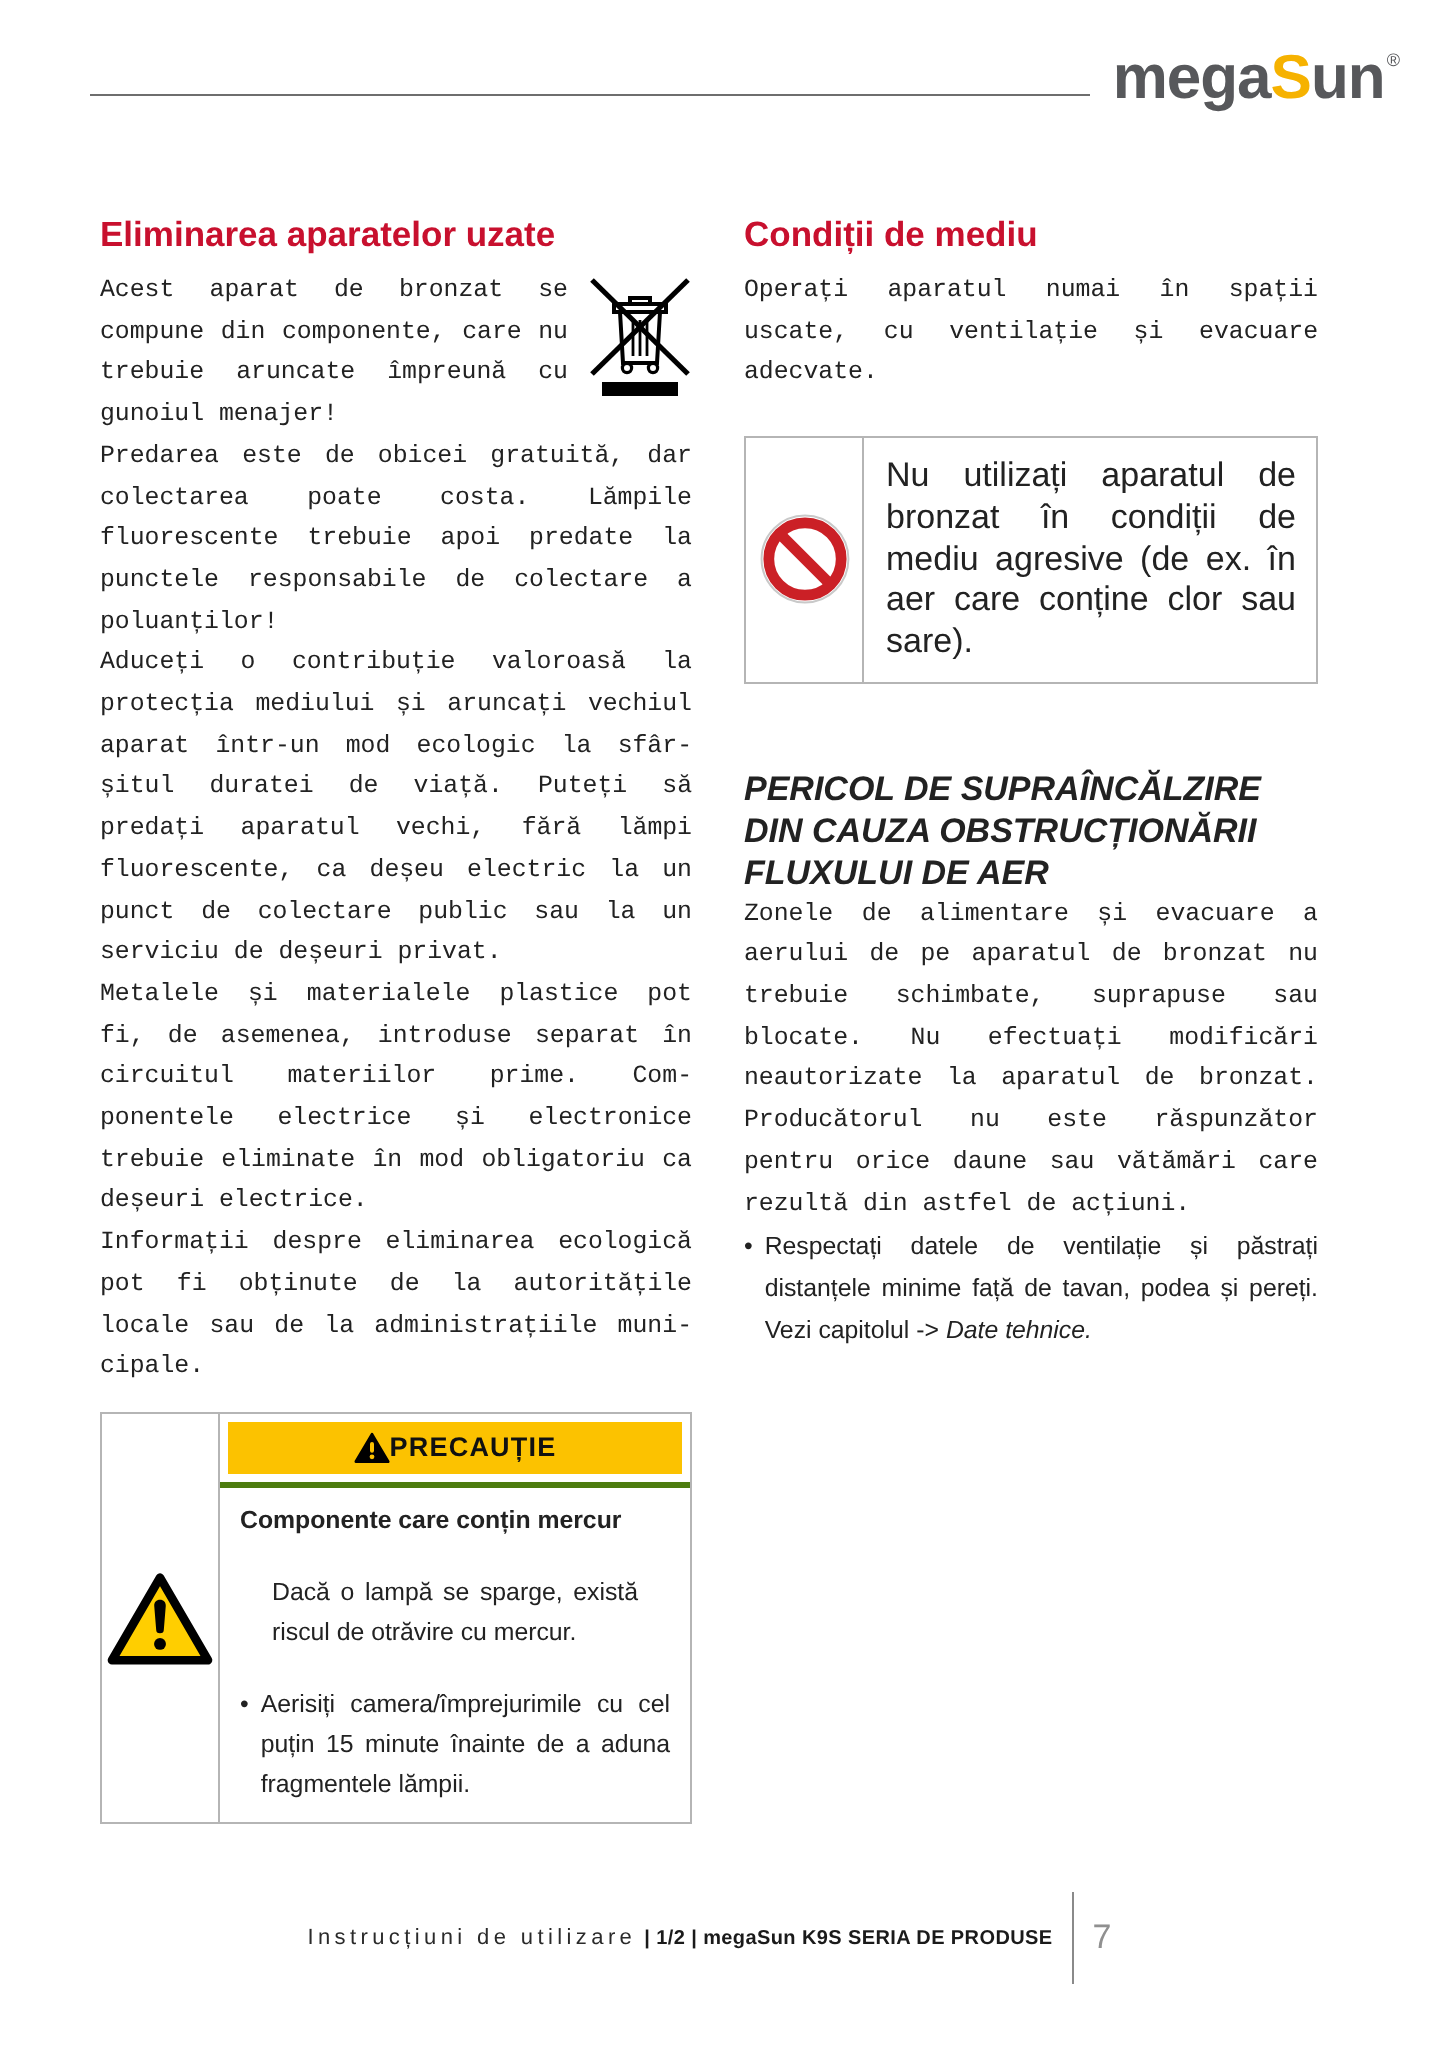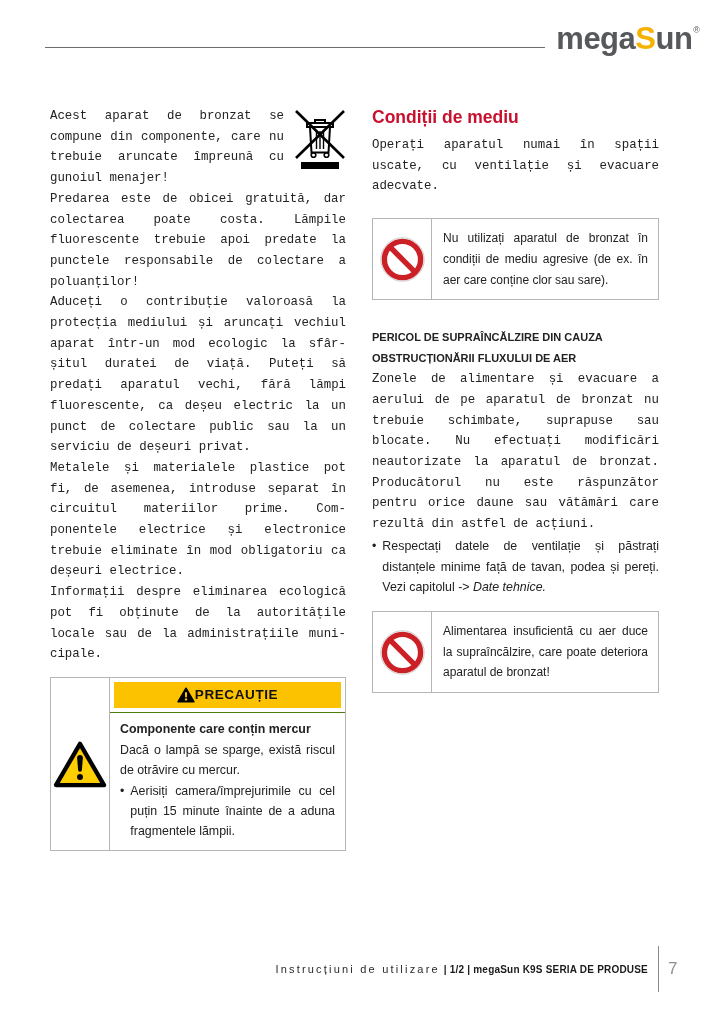--- a/index.html
+++ b/index.html
@@ -27,57 +27,58 @@
 
   
   .warnbox { display:flex; border:1px solid #b5b5b5; background:#fff; }
   .icon-cell { flex:0 0 58px; width:58px; border-right:1px solid #b5b5b5; display:flex; align-items:center; justify-content:center; }
 
   
   .caution-box { margin-top:12px; }
   .caution-content { flex:1; min-width:0; }
   .banner-wrap { padding:4px 4px 4px 4px; }
   .banner { background:#FCC200; height:26px; display:flex; align-items:center; justify-content:center; gap:0; font-size:13.5px; font-weight:600; letter-spacing:0.6px; color:#111; }
-  .caution-body { border-top:1px solid #4d7c0f; padding:6px 10px 9px 10px; font-size:12.4px; line-height:20px; }
+  .caution-body { border-top:3px solid #4d7c0f; padding:6px 10px 9px 10px; font-size:12.4px; line-height:20px; }
   .caution-body .bold-title { font-weight:700; margin:0 0 1px 0; }
-  .caution-body p { margin:0; text-align:justify; hyphens:manual; }
+  .caution-body p { margin:16px; text-align:justify; hyphens:manual; }
 
   .bullet-row { display:flex; gap:6px; margin-top:1px; }
   .bullet-row .dot { flex:0 0 auto; }
   .bullet-row .btext { flex:1; text-align:justify; hyphens:manual; }
 
   
-  .prohibit-text { flex:1; min-width:0; padding:9px 10px 9px 11px; font-size:12px; line-height:20.7px; text-align:justify; hyphens:manual; }
+  .prohibit-text { flex:1; min-width:0; padding:9px 10px 9px 11px; font-size:17px; line-height:20.7px; text-align:justify; hyphens:manual; }
   .box-1 { margin-top:21px; }
   .box-2 { margin-top:13px; }
 
-  .overheat-heading { margin:27px 0 0 0; font-size:11px; font-weight:700; line-height:21px; text-transform:none; }
+  .overheat-heading { margin:42px 0 0 0; font-size:17px; font-weight:700; line-height:21px; text-transform:none;font-style:italic; }
   .vent-bullet { font-size:12.4px; line-height:20.7px; margin-top:1px; }
   .ref-italic { font-style:italic; }
 
   
-  .footer { position:absolute; top:944px; left:0; width:682px; height:50px; display:flex; justify-content:flex-end; align-items:center; }
+  .footer { position:absolute; top:944px; left:16px; width:682px; height:50px; display:flex; justify-content:center; align-items:center; }
   .footer .f-label { font-size:11px; letter-spacing:2.2px; color:#2a2a2a; }
   .footer .f-meta { font-size:10px; font-weight:700; letter-spacing:0.2px; color:#1a1a1a; margin-left:4px; }
   .footer .f-divider { width:1px; height:46px; background:#8a8a8a; margin:0 9px 0 10px; }
   .footer .f-page { font-size:17px; color:#909090; min-width:14px; }
 
   svg { display:block; }
 </style>
 </head>
 <body>
 
 <div class="page">
 
   <div class="hr-header"></div>
   <div class="logo">
     <span>mega</span><span class="logo-s">S</span><span>un</span><span class="logo-reg">®</span>
   </div>
 
   <div class="col-left">
+    <h1 class="section-title">Eliminarea aparatelor uzate</h1>
 
     <div>
       <span class="weee-float">
         <svg viewBox="0 0 52 62" width="52" height="62">
           <g stroke="#000" fill="none" stroke-width="2">
             <path d="M16 19 H36 L34.5 44.5 H17.5 Z"></path>
             <rect x="13" y="15" width="26" height="4"></rect>
             <path d="M21 15 V12 H31 V15"></path>
           </g>
           <g stroke="#000" fill="none" stroke-width="1.4">
@@ -157,32 +158,20 @@
     <p class="body">Zonele de alimentare și evacuare a aerului de pe aparatul de bronzat nu trebuie schimbate, suprapuse sau blocate. Nu efectuați modificări neautorizate la aparatul de bronzat. Producătorul nu este răspunză­tor pentru orice daune sau vătămări care rezultă din astfel de acțiuni.</p>
     <div class="bullet-row vent-bullet">
       <span class="dot">•</span>
       <span class="btext">
         <span>Respectați datele de ventilație și păstrați distanțele minime față de tavan, podea și pereți. Vezi capitolul</span>
         <span>-&gt;</span>
         <span class="ref-italic">Date tehnice.</span>
       </span>
     </div>
 
-    <div class="warnbox box-2">
-      <div class="icon-cell">
-        <span>
-          <svg viewBox="0 0 46 46" width="45" height="45">
-            <circle cx="23" cy="23" r="22.2" fill="#fff" stroke="#c9c9c9" stroke-width="1"></circle>
-            <circle cx="23" cy="23" r="18.5" fill="none" stroke="#CB2026" stroke-width="5.5"></circle>
-            <line x1="9.9" y1="9.9" x2="36.1" y2="36.1" stroke="#CB2026" stroke-width="5.5"></line>
-          </svg>
-        </span>
-      </div>
-      <div class="prohibit-text">Alimentarea insuficientă cu aer duce la supraîncălzire, care poate deteriora aparatul de bronzat!</div>
-    </div>
   </div>
 
   <div class="footer">
     <span class="f-label">Instrucțiuni de utilizare</span>
     <span class="f-meta">| 1/2 | megaSun K9S SERIA DE PRODUSE</span>
     <span class="f-divider"></span>
     <span class="f-page">7</span>
   </div>
 
 </div>

